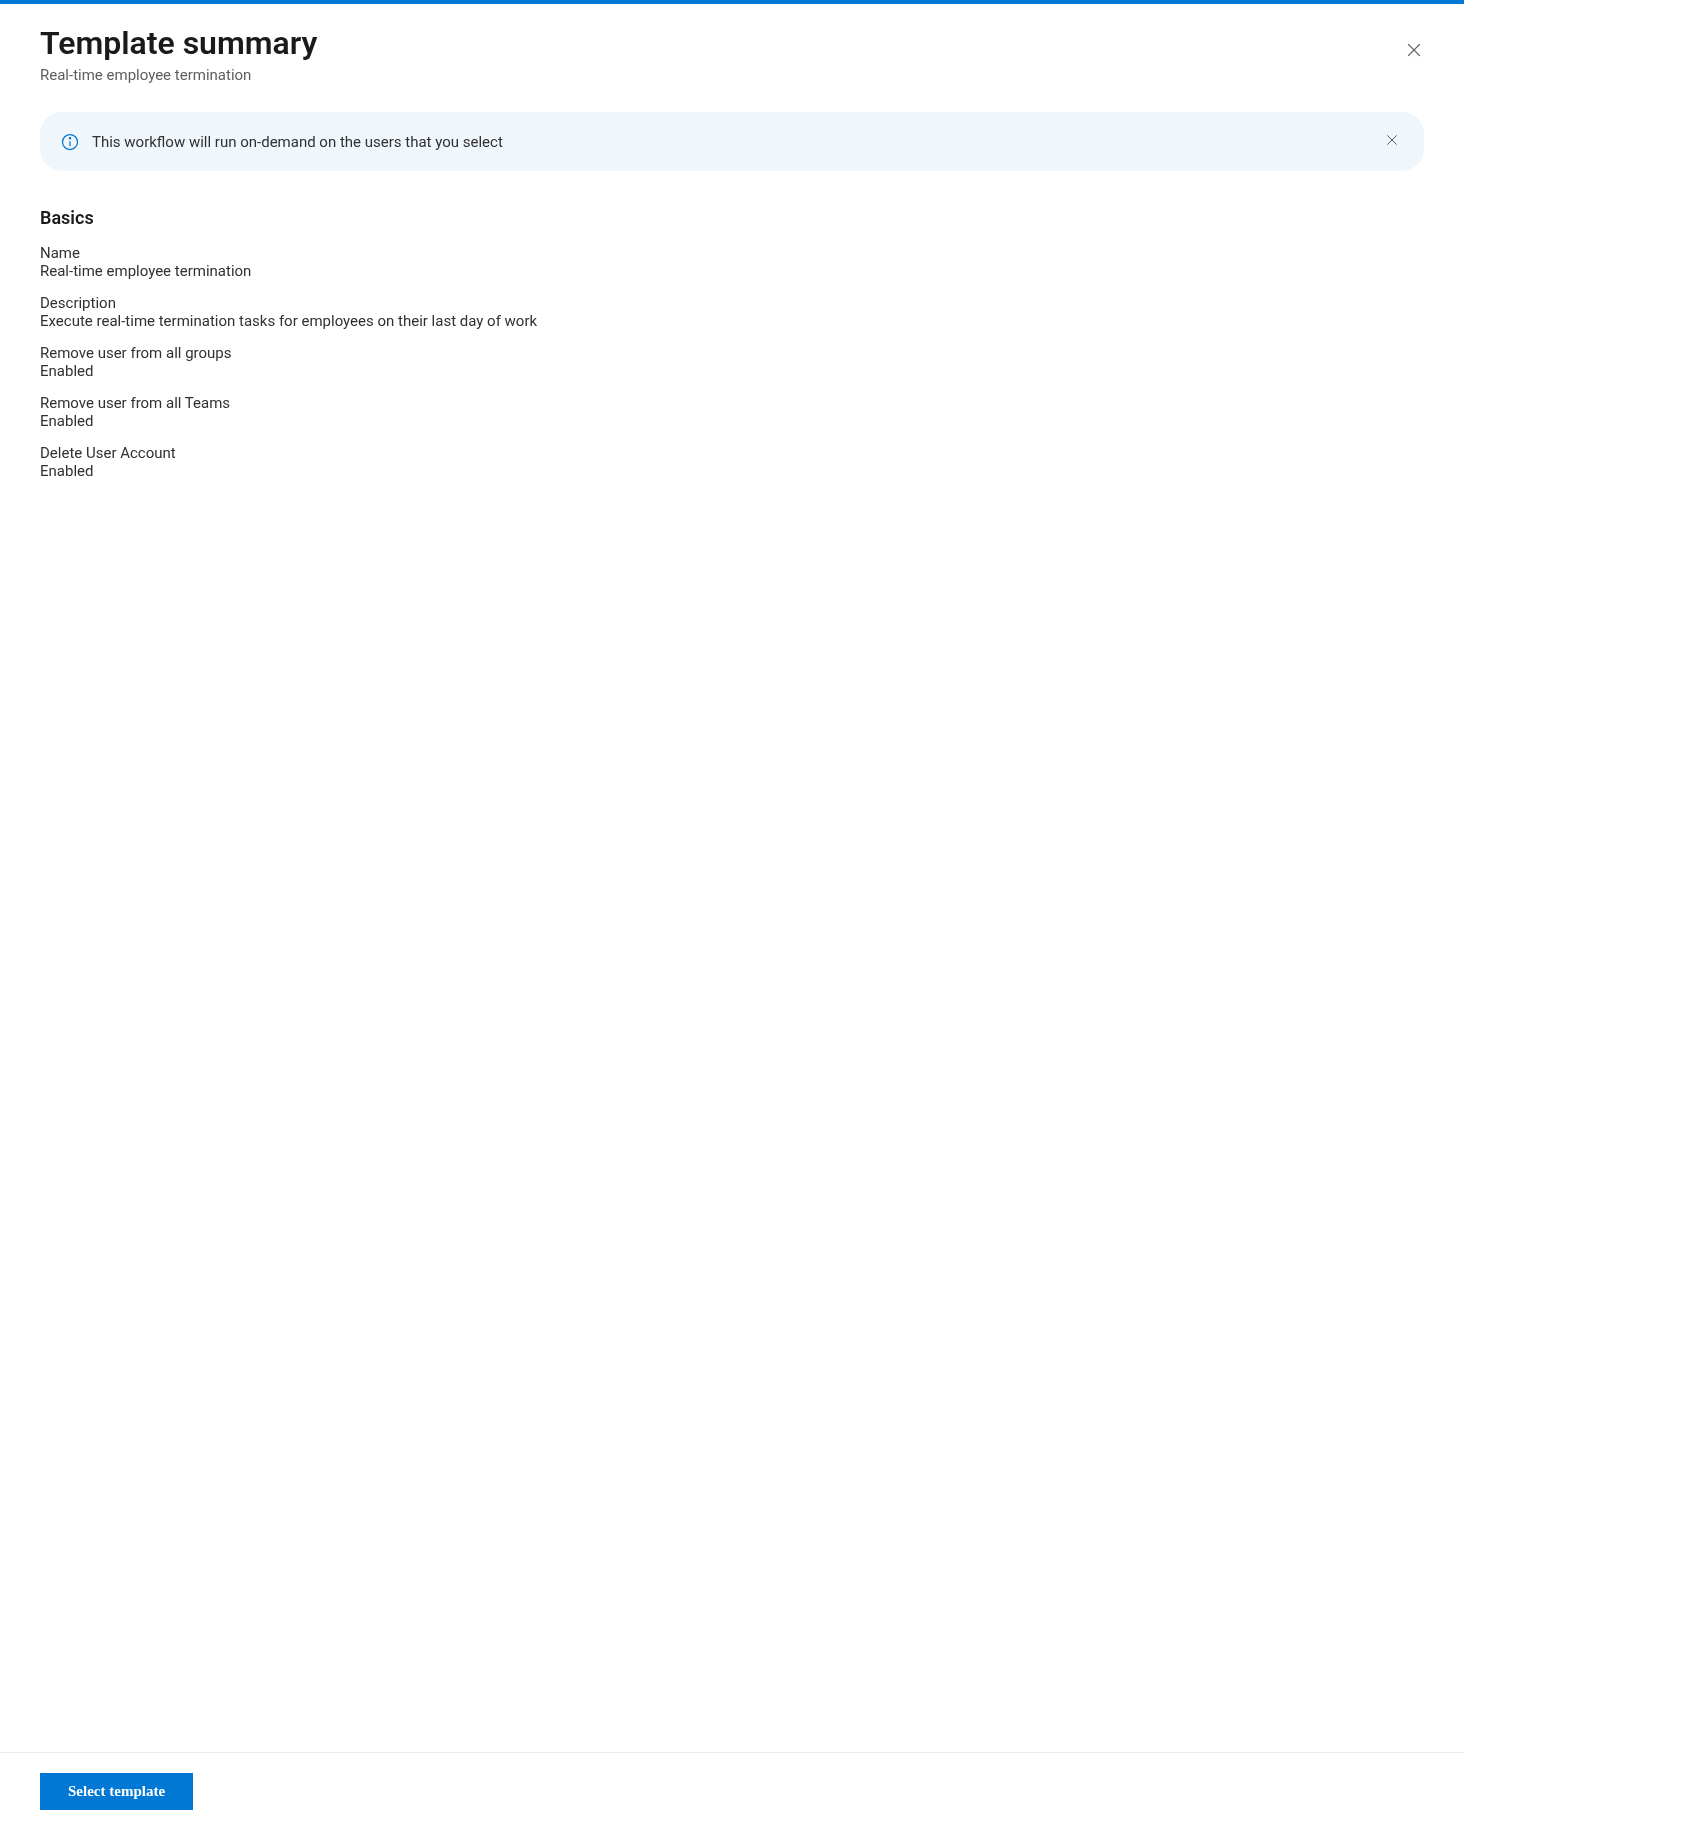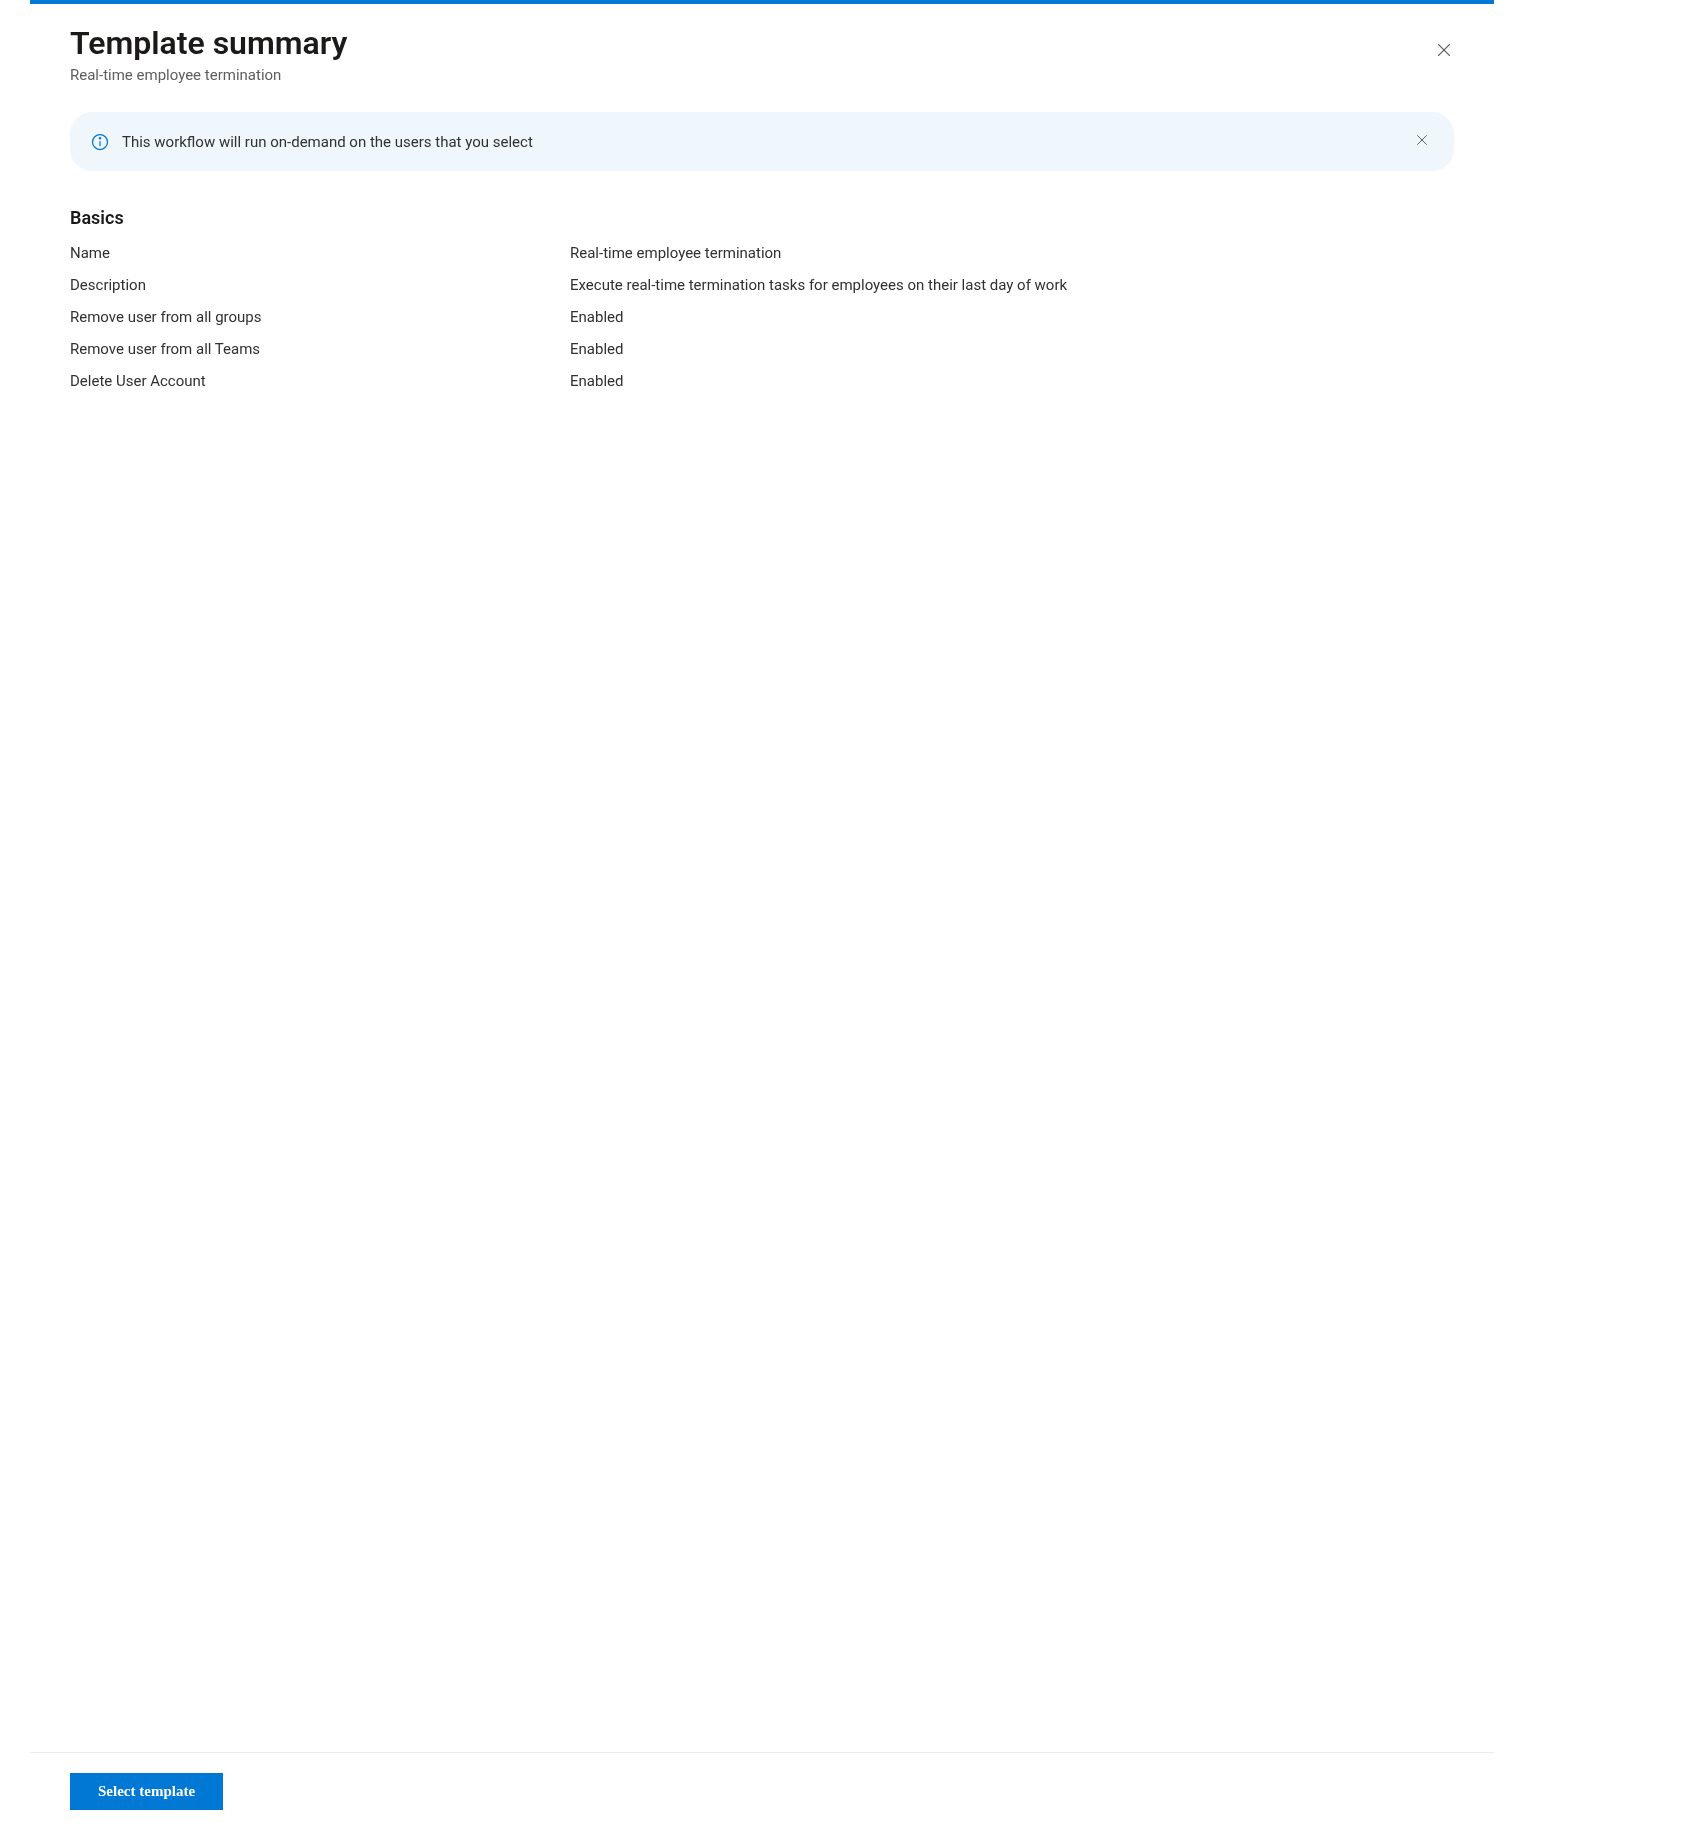--- a/index.html
+++ b/index.html
@@ -14,21 +14,20 @@
       color: #323130;
       font-size: 14px;
     }
     
     .page-container {
       width: 1464px;
       height: 1842px;
       display: flex;
       flex-direction: column;
       border-top: 4px solid #0078d4;
-      margin-left: 30px;
     }
     
     .header {
       padding: 20px 40px 12px 40px;
       display: flex;
       justify-content: space-between;
       align-items: flex-start;
     }
     
     .header-titles {
@@ -128,20 +127,21 @@
     }
     
     .section-title.mt {
       margin-top: 32px;
     }
     
     .kv-row {
       display: flex;
       margin-bottom: 14px;
       font-size: 15px;
+      flex-direction: column;
     }
     
     .kv-label {
       width: 500px;
       flex-shrink: 0;
       color: #323130;
     }
     
     .kv-value {
       color: #323130;

